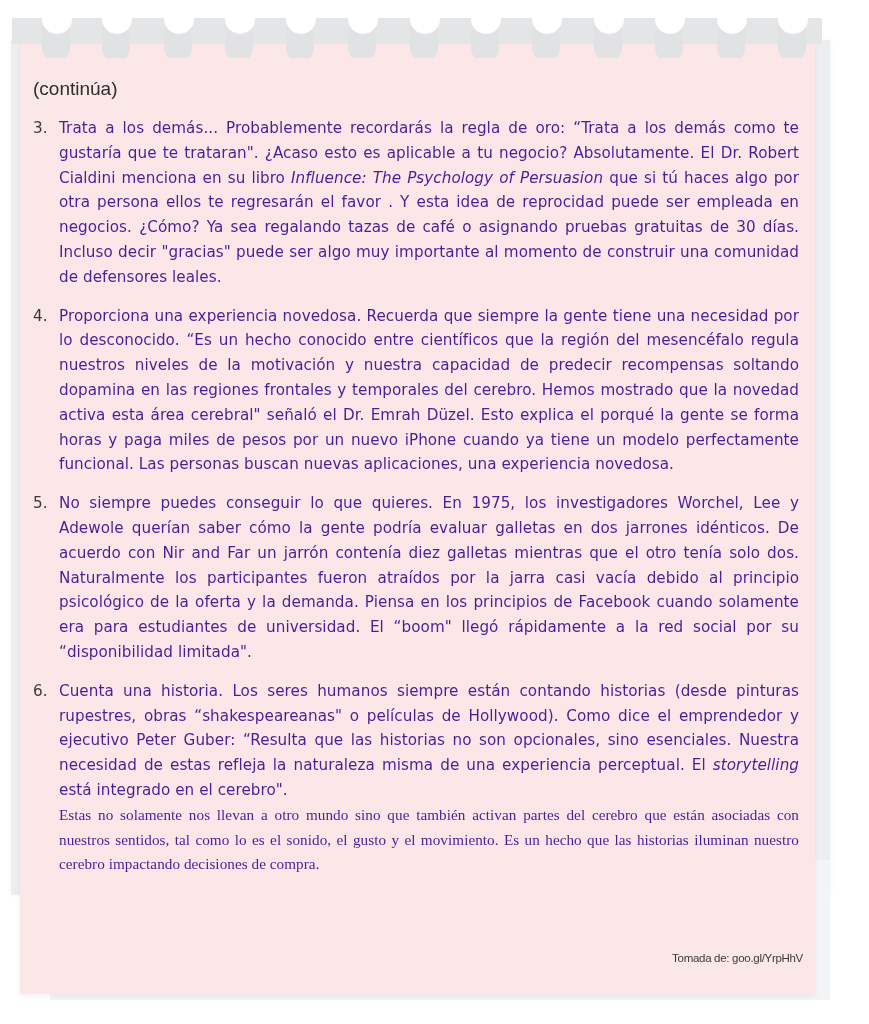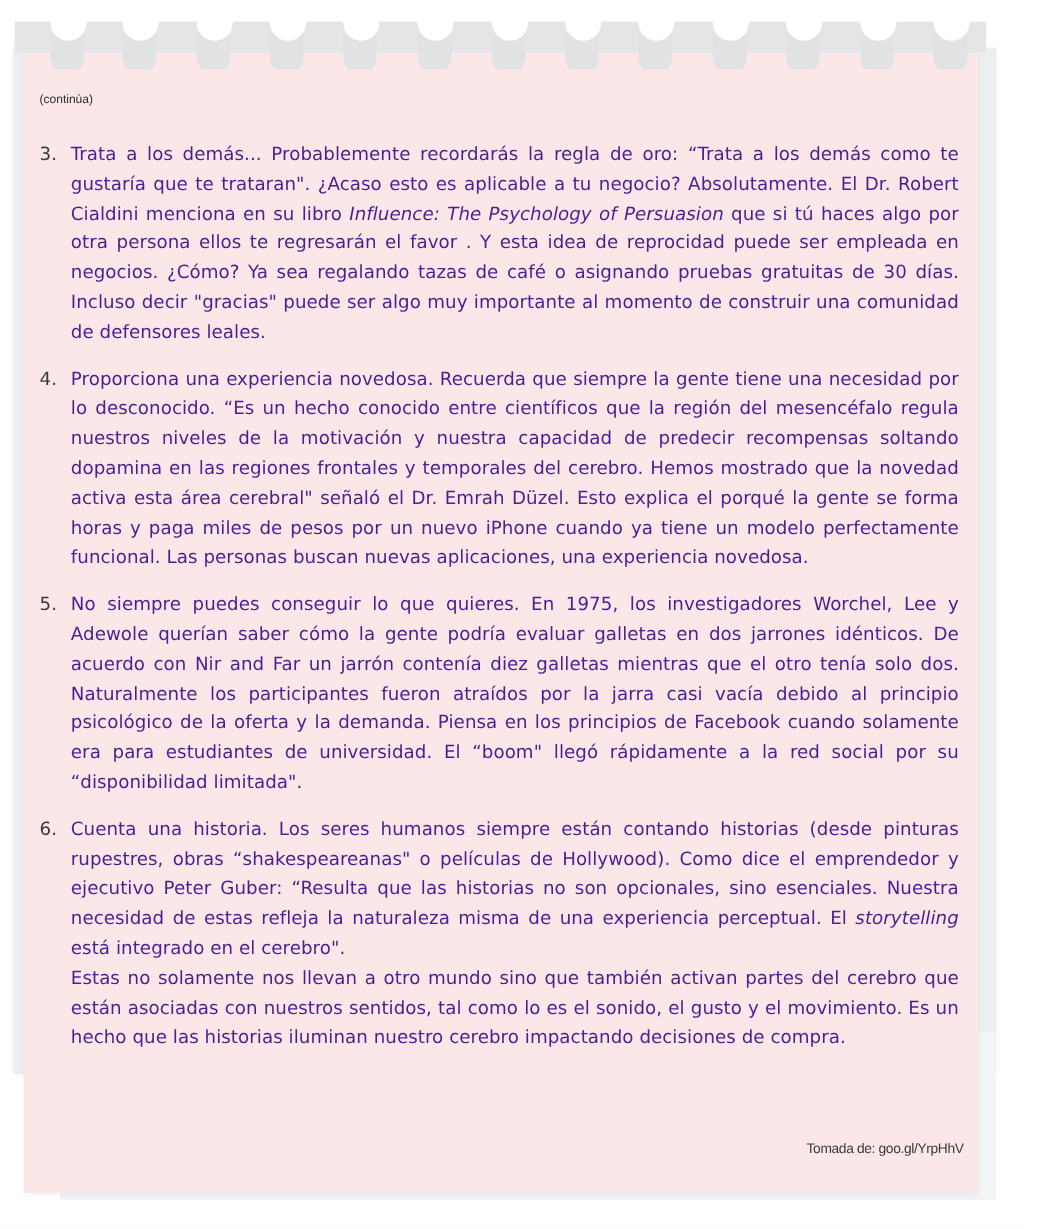--- a/index.html
+++ b/index.html
@@ -8,28 +8,28 @@
   .back-sheet { position:absolute; left:11px; top:40px; width:819px; height:855px;
                 background:#eceef0; box-shadow:0 0 6px rgba(0,0,0,0.05); }
   .back-sheet-bottom { position:absolute; left:50px; top:860px; width:780px; height:140px; background:#f3f4f5; }
   .page { position:absolute; left:20px; top:36px; width:795px; height:958px; background:#fbe7e8;
           box-shadow:0 2px 6px rgba(0,0,0,0.06); }
   .binding { position:absolute; left:12px; top:8px; width:810px; height:50px; overflow:hidden; }
   .binding-strip { position:absolute; left:0; top:10px; width:100%; height:26px; background:#e4e5e7; }
   .hole { position:absolute; top:18px; width:28px; height:36px; border-radius:0 0 14px 14px; background:#e1e2e4; }
   .hole-cut { position:absolute; top:-2px; width:30px; height:28px; border-radius:0 0 15px 15px; background:#ffffff; }
   .continua { position:absolute; left:33px; top:78px; font-family:"Liberation Sans", sans-serif;
-              font-size:10px; color:#2d2d2d; }
+              font-size:19px; color:#2d2d2d; }
   .content { position:absolute; left:33px; top:116px; width:766px; }
   .item { display:flex; margin-bottom:14px; }
   .num { width:26px; flex:0 0 26px; font-size:15.2px; line-height:24.8px; color:#3a3a3a; }
   .txt { flex:1; font-size:15.2px; line-height:24.8px; color:#4c1d95; text-align:justify;
          letter-spacing:0.05px; }
   .txt i { font-style:italic; }
-  .para2 { display:block; }
+  .para2 { display:block;font-family:Liberation Serif, serif; }
   .source { position:absolute; right:66px; top:952px; font-family:"Liberation Sans", sans-serif;
             font-size:11.5px; color:#3a3a3a; letter-spacing:-0.3px; }
 </style>
 </head>
 <body>
 
 <div class="back-sheet"></div>
 <div class="back-sheet-bottom"></div>
 
 <div class="page"></div>

